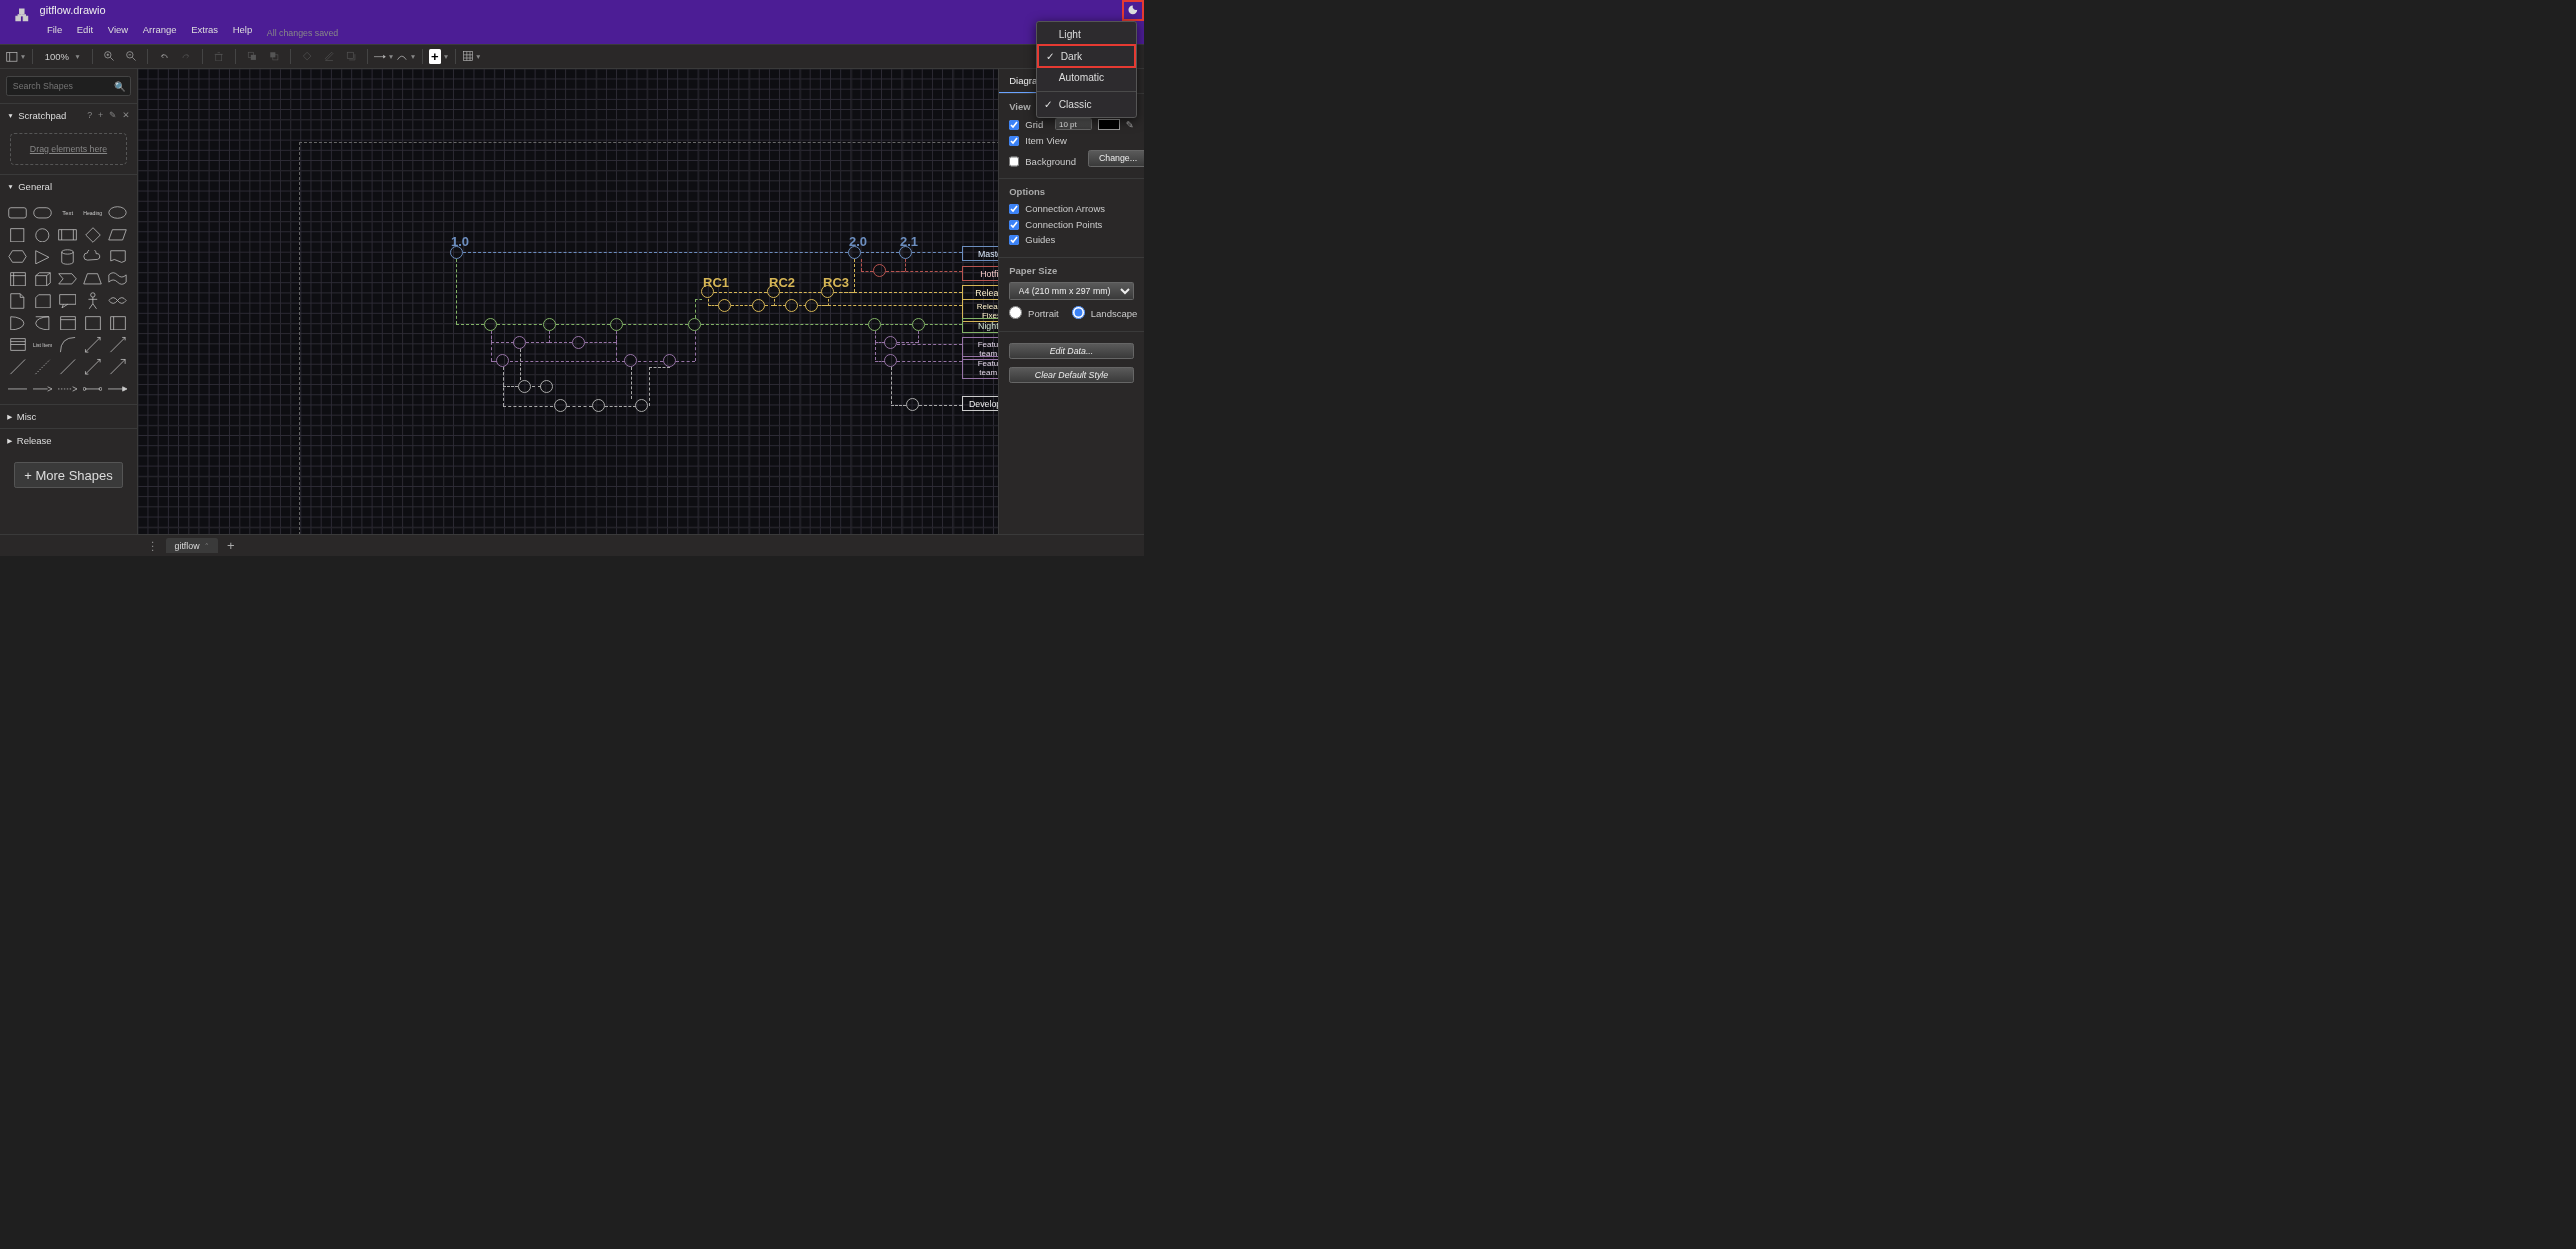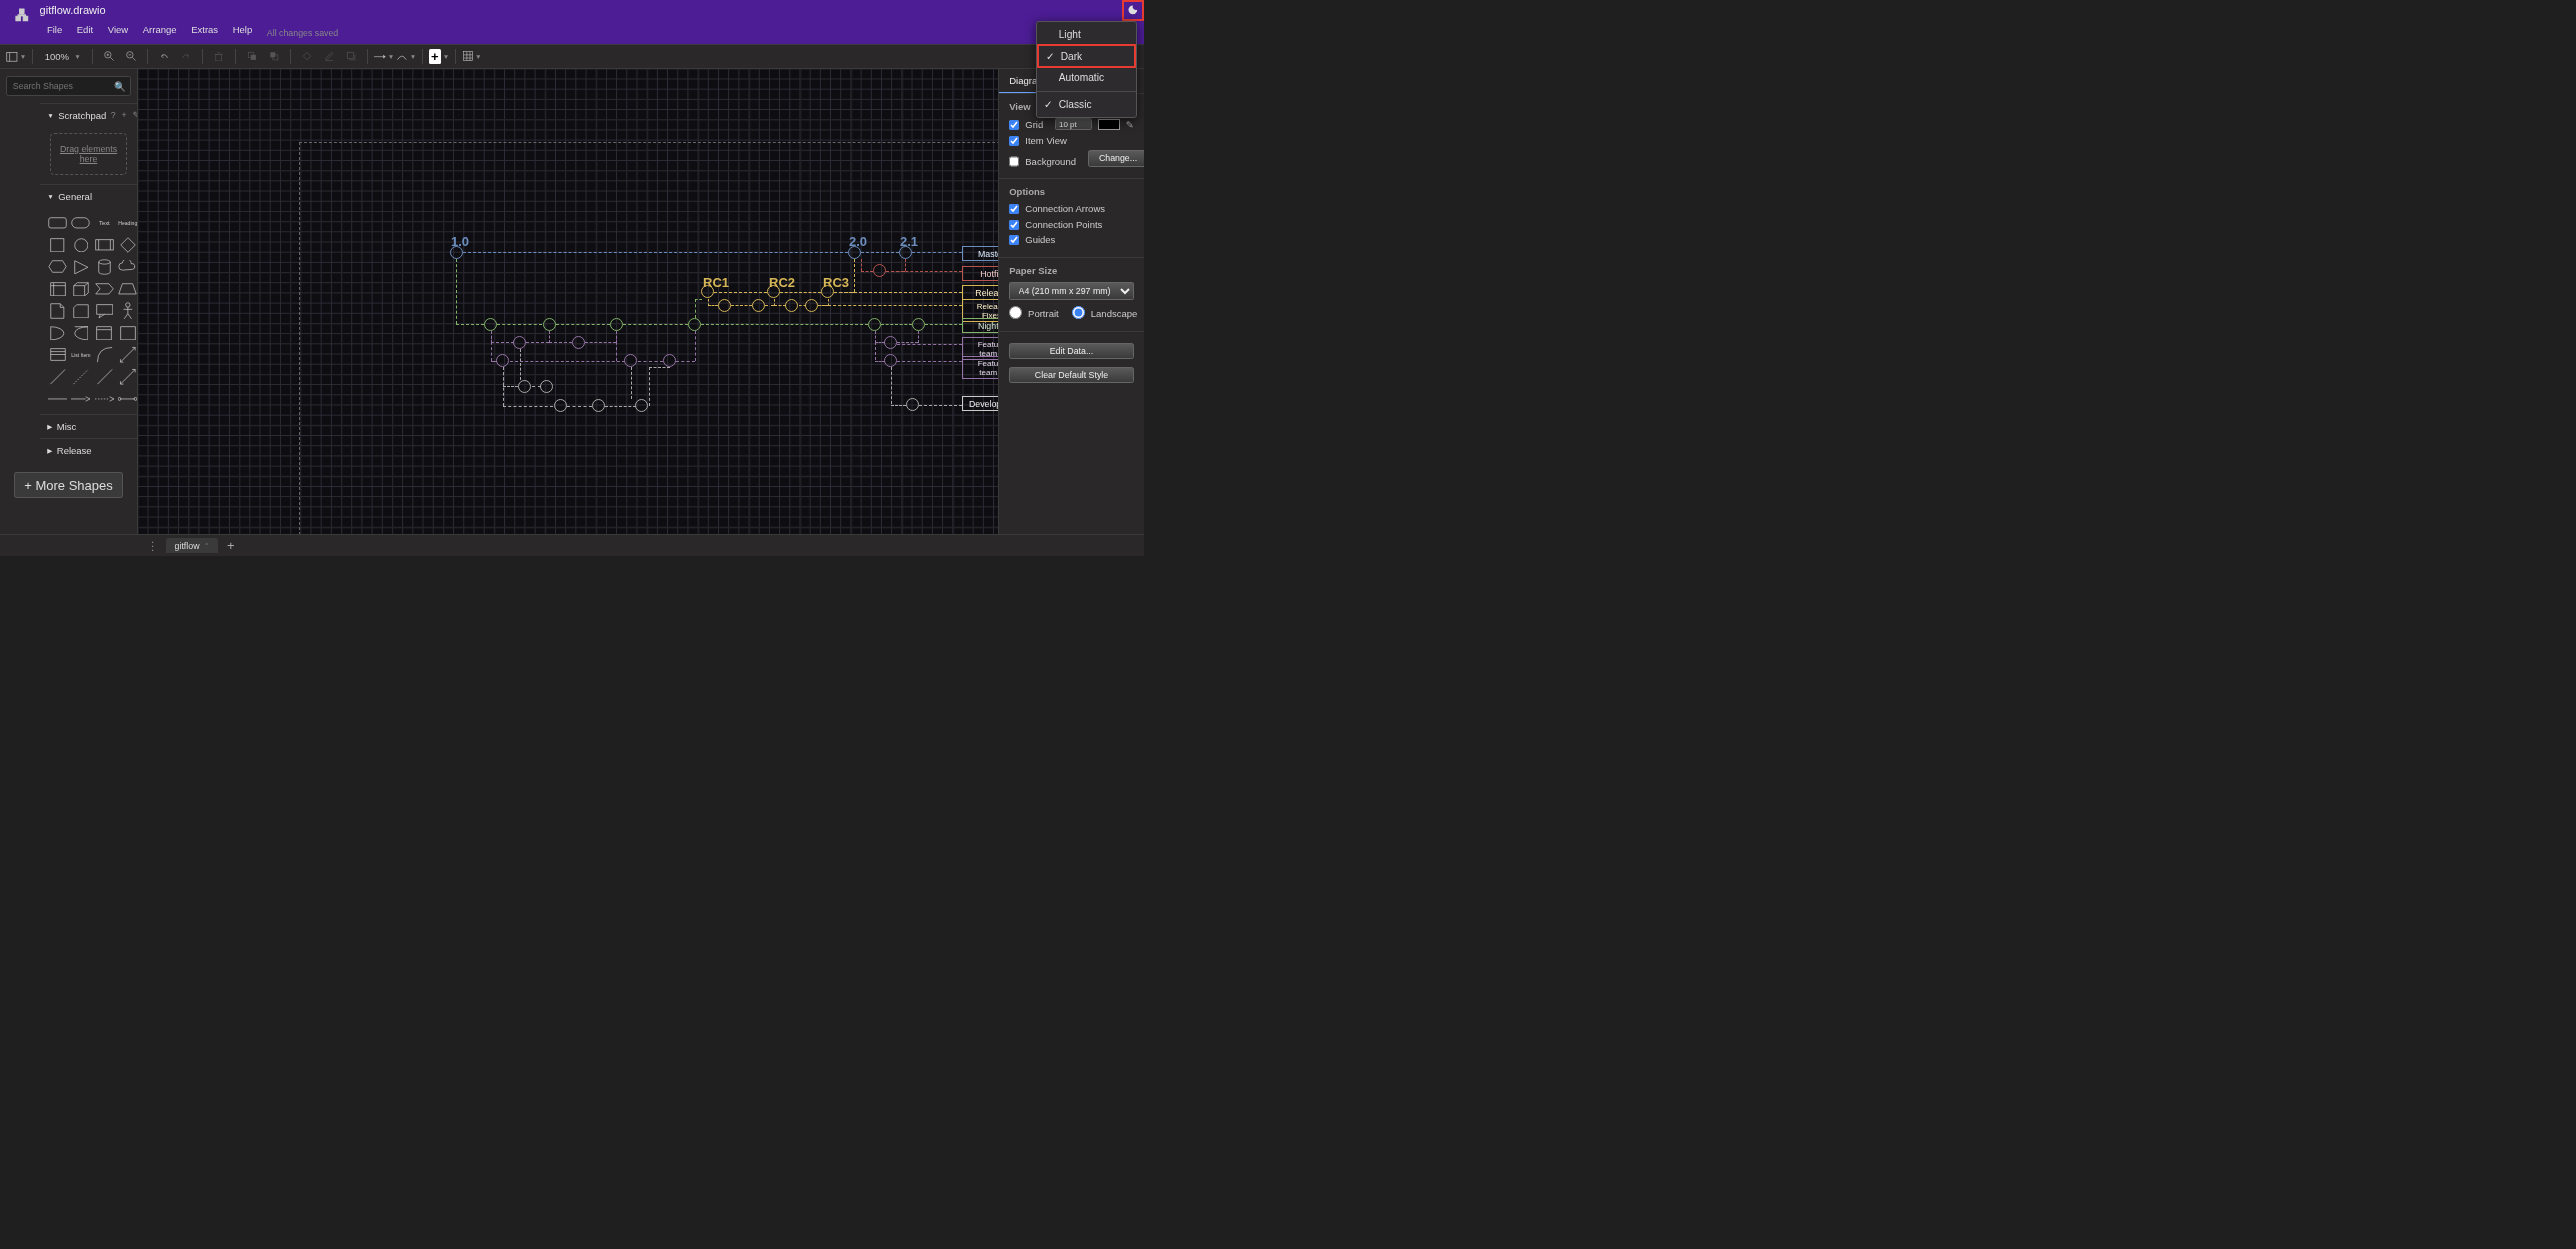--- a/index.html
+++ b/index.html
@@ -24,21 +24,21 @@
 .caret { font-size: 6.6px; margin-left: 2.2px; color: #888; }
 
 
 .main { display: flex; height: calc(100% - 69px - 22px); }
 
 
 .sidebar-left { width: 138px; background: #2a2828; border-right: 0.7px solid #3a3a3a; overflow-y: auto; }
 .search-box { margin: 7.3px 5.9px; position: relative; }
 .search-box input { width: 100%; background: #1f1f1f; border: 0.7px solid #444; color: #ccc; padding: 3.7px 19px 3.7px 5.9px; border-radius: 2.2px; font-size: 8.8px; }
 .search-box .search-icon { position: absolute; right: 5.1px; top: 4.4px; color: #888; }
-.panel { border-top: 0.7px solid #3a3a3a; margin-left: 40px; }
+.panel { border-top: 0.7px solid #3a3a3a; }
 .panel-header { padding: 5.9px 7.3px; display: flex; align-items: center; gap: 4.4px; color: #ddd; font-size: 9.5px; cursor: pointer; }
 .panel-header .chev { font-size: 6.6px; }
 .panel-icons { margin-left: auto; display: flex; gap: 5.9px; color: #888; font-size: 8.8px; }
 .scratchpad-drop { margin: 5.9px 10.2px 8.8px; border: 0.7px dashed #555; border-radius: 4.4px; padding: 10.2px 0; text-align: center; color: #888; font-size: 8.8px; text-decoration: underline; }
 .shape-grid { display: grid; grid-template-columns: repeat(5, 1fr); gap: 0; padding: 4.4px 5.9px; }
 .shape-cell { width: 23.4px; height: 22px; display: flex; align-items: center; justify-content: center; cursor: pointer; }
 .shape-cell svg { stroke: #ccc; fill: none; stroke-width: 1; }
 .shape-text { font-size: 5.9px; color: #ccc; text-align: center; }
 .more-shapes { margin: 10.2px auto; display: block; background: #3a3a3a; border: 0.7px solid #555; color: #ddd; padding: 4.4px 8.8px; border-radius: 2.2px; cursor: pointer; font-size: 13px; }
 
@@ -69,21 +69,21 @@
 .sect { padding: 7.3px 10.2px; border-bottom: 0.7px solid #3a3a3a; }
 .sect-title { color: #aaa; font-weight: 600; font-size: 9.5px; margin-bottom: 5.9px; }
 .row { display: flex; align-items: flex-end; gap: 5.9px; margin: 4.4px 0; color: #ccc; font-size: 9.5px; }
 .row input[type=checkbox] { accent-color: #3b82f6; width:10.2px; height:10.2px; }
 .row input[type=radio] { accent-color: #3b82f6; }
 .row .spacer { flex:1; }
 .num-input { width: 37px; background: linear-gradient(#5a5a5a,#3a3a3a); border: 0.7px solid #666; color: #eee; padding: 0.7px 2.9px; font-size: 8px; border-radius: 1.5px; }
 .color-swatch { width: 22px; height: 11.7px; background: #000; border: 0.7px solid #999; }
 .btn { background: linear-gradient(#5a5a5a,#3a3a3a); border: 0.7px solid #666; color: #eee; padding: 2.2px 10.2px; border-radius: 2.2px; cursor: pointer; font-size: 8.8px; }
 .select { width: 100%; background: linear-gradient(#5a5a5a,#3a3a3a); color: #eee; border: 0.7px solid #666; padding: 2.2px 4.4px; border-radius: 1.5px; font-size: 8.8px; }
-.full-btn { width: 100%; margin: 3.7px 0; }
+.full-btn { width: 100%; margin: 3.7px 0; font-style: italic; }
 
 
 .bottom { height: 22px; background: #2a2828; border-top: 0.7px solid #3a3a3a; display: flex; align-items: center; padding: 0 5.9px; gap: 4.4px; position:absolute; bottom:0; left:138px; right:146px; }
 .bottom-left-strip { position:absolute; bottom:0; left:0; width:138px; height:22px; background:#2a2828; border-top:0.7px solid #3a3a3a;}
 .bottom-right-strip { position:absolute; bottom:0; right:0; width:146px; height:22px; background:#2a2828; border-top:0.7px solid #3a3a3a;}
 .page-tab { background: #3a3a3a; padding: 2.9px 8.8px; border-radius: 2.2px 2.2px 0 0; color: #ddd; font-size: 8.8px; display:flex; gap:4.4px; align-items:center; }
 .tab-menu-icon { color:#888; cursor:pointer; padding:0 2.9px; font-size:11.7px; }
 .add-page { color:#aaa; cursor:pointer; font-size:13px; padding:0 4.4px; }
 
 

